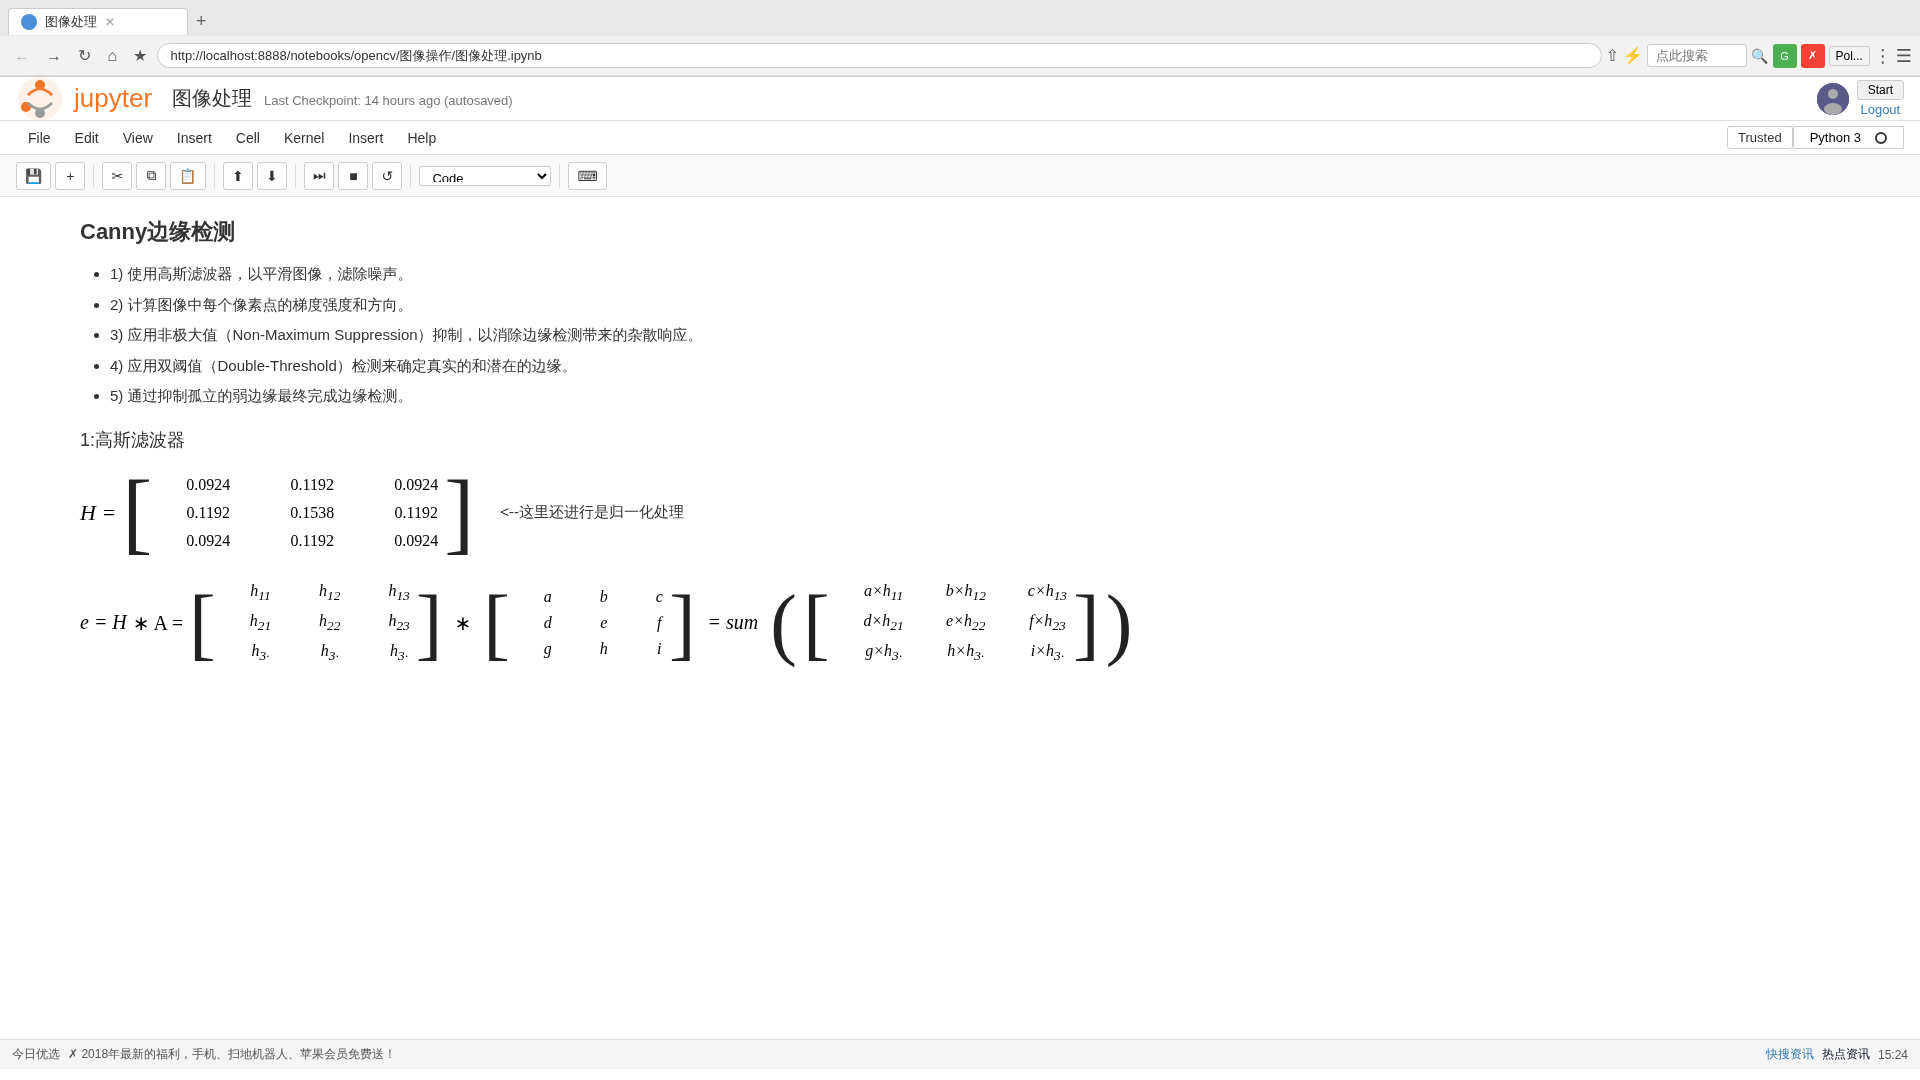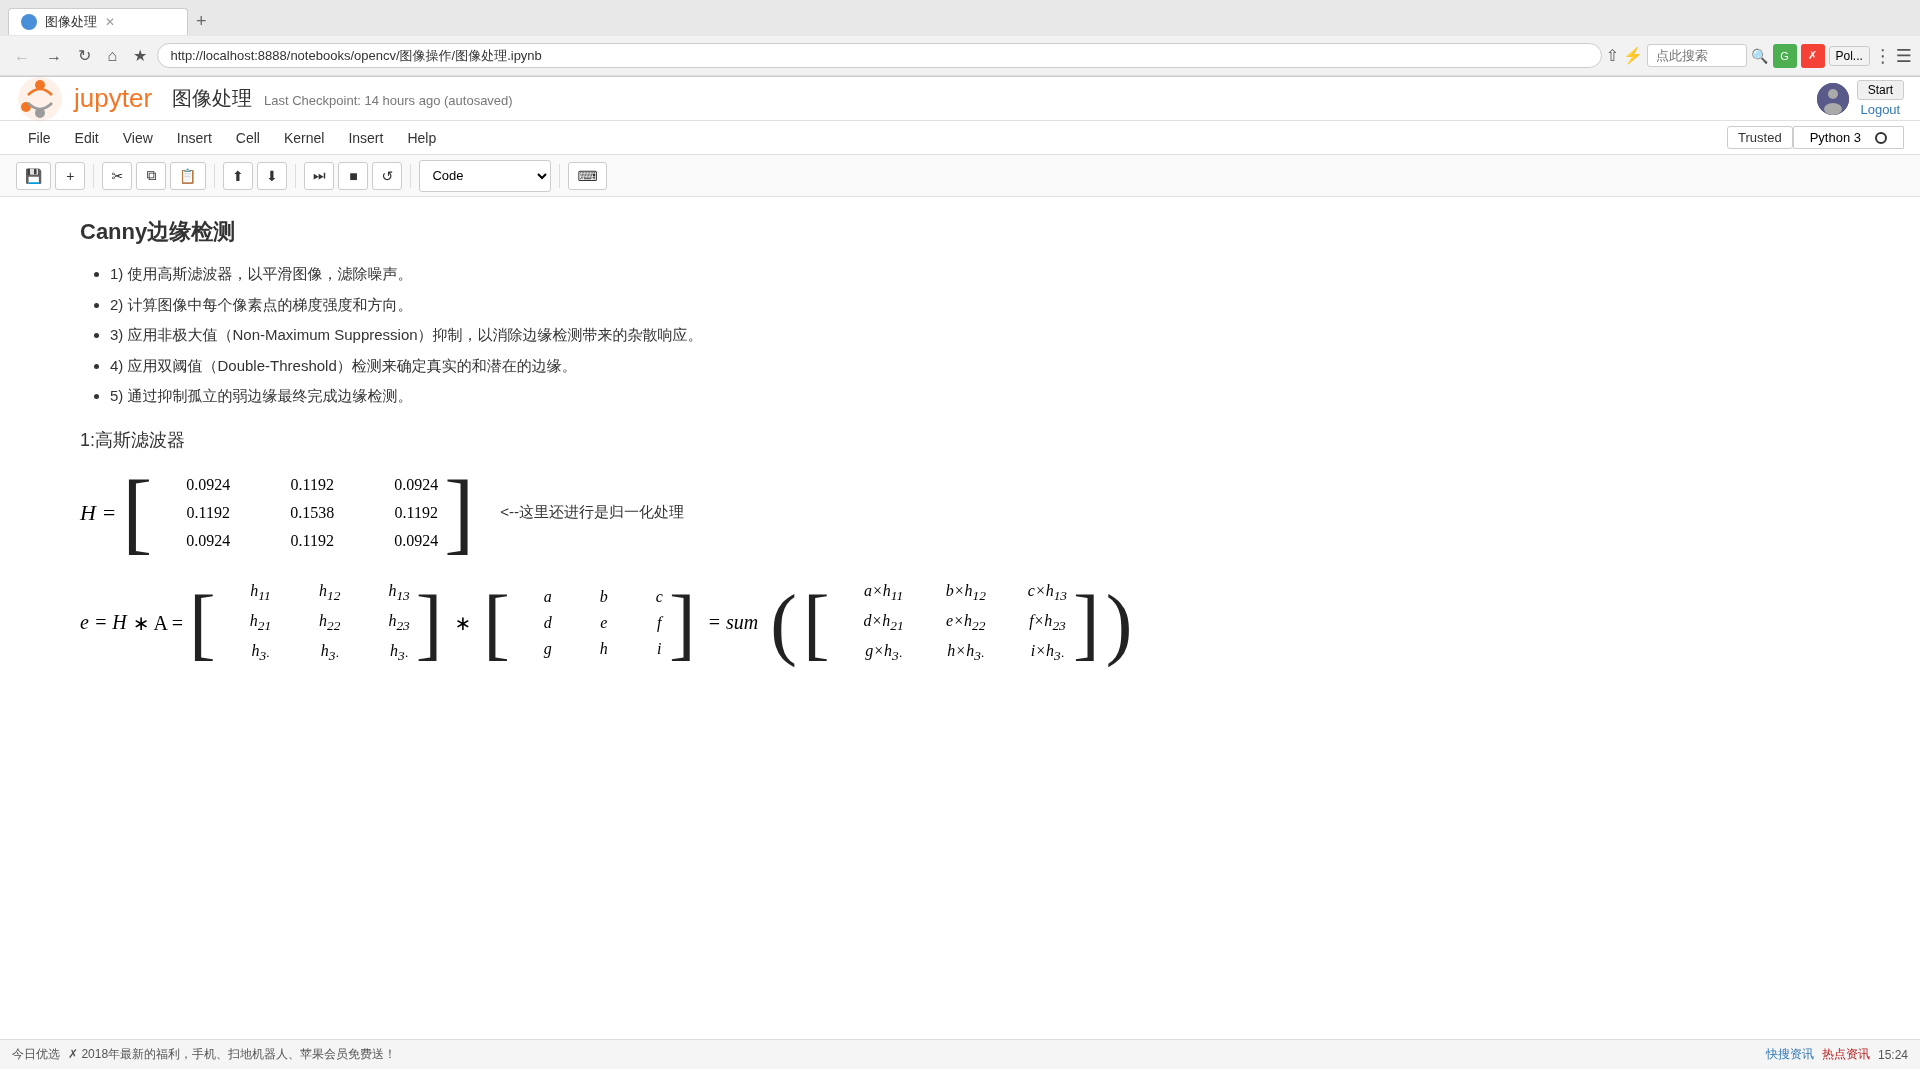--- a/index.html
+++ b/index.html
@@ -36,21 +36,21 @@
     .menu-bar { background: #fff; border-bottom: 1px solid #e0e0e0; display: flex; align-items: center; padding: 0 16px; height: 34px; }
     .menu-item { padding: 6px 12px; font-size: 14px; color: #333; cursor: pointer; border-radius: 3px; }
     .trusted-btn { margin-left: auto; padding: 3px 10px; font-size: 13px; background: #fff; border: 1px solid #ccc; border-radius: 3px; cursor: pointer; color: #333; }
     .python-status { display: flex; align-items: center; gap: 14px; padding: 3px 16px; border: 1px solid #ccc; border-radius: 1px; font-size: 13px; }
     .kernel-circle { width: 12px; height: 12px; border-radius: 50%; border: 2px solid #333; display: inline-block; }
 
     
     .toolbar { background: #f9f9f9; border-bottom: 1px solid #e0e0e0; display: flex; align-items: center; padding: 4px 16px; gap: 4px; height: 42px; }
     .tool-btn { background: #fff; border: 1px solid #ccc; border-radius: 3px; padding: 4px 8px; cursor: pointer; font-size: 14px; color: #333; display: flex; align-items: center; justify-content: center; min-width: 30px; height: 28px; }
     .tool-separator { width: 1px; background: #ddd; height: 24px; margin: 0 4px; }
-    .cell-type-select { border: 1px solid #ccc; border-radius: 3px; padding: 3px 8px; font-size: 13px; height: 32px; background: #fff; cursor: pointer; min-width: 120px; }
+    .cell-type-select { border: 1px solid #ccc; border-radius: 3px; padding: 3px 8px; font-size: 13px; height: 20px; background: #fff; cursor: pointer; min-width: 120px; }
     .keyboard-btn { background: #fff; border: 1px solid #ccc; border-radius: 3px; padding: 4px 8px; cursor: pointer; font-size: 14px; color: #333; height: 28px; display: flex; align-items: center; }
 
     
     .content-area { background: #fff; overflow: hidden; padding: 20px 80px; height: calc(1080px - 36px - 40px - 56px - 34px - 42px - 30px); }
     
     .section-heading { font-size: 22px; font-weight: bold; color: #333; margin-bottom: 16px; }
     
     .bullet-list { margin-left: 30px; margin-bottom: 20px; }
     .bullet-list li { margin-bottom: 8px; font-size: 15px; color: #333; line-height: 1.5; }
     
@@ -270,16 +270,16 @@
   <div class="statusbar-left">
     <span class="status-item">
       <span>今日优选</span>
     </span>
     <span class="status-item">
       <span>✗ 2018年最新的福利，手机、扫地机器人、苹果会员免费送！</span>
     </span>
   </div>
   <div class="statusbar-right">
     <span style="cursor:pointer;color:#337ab7;">快搜资讯</span>
-    <span style="cursor:pointer;color:#b91c1c;">热点资讯</span>
+    <span style="cursor:pointer;color:#0f172a;">热点资讯</span>
     <span>15:24</span>
   </div>
 </div>
 
 </body></html>

